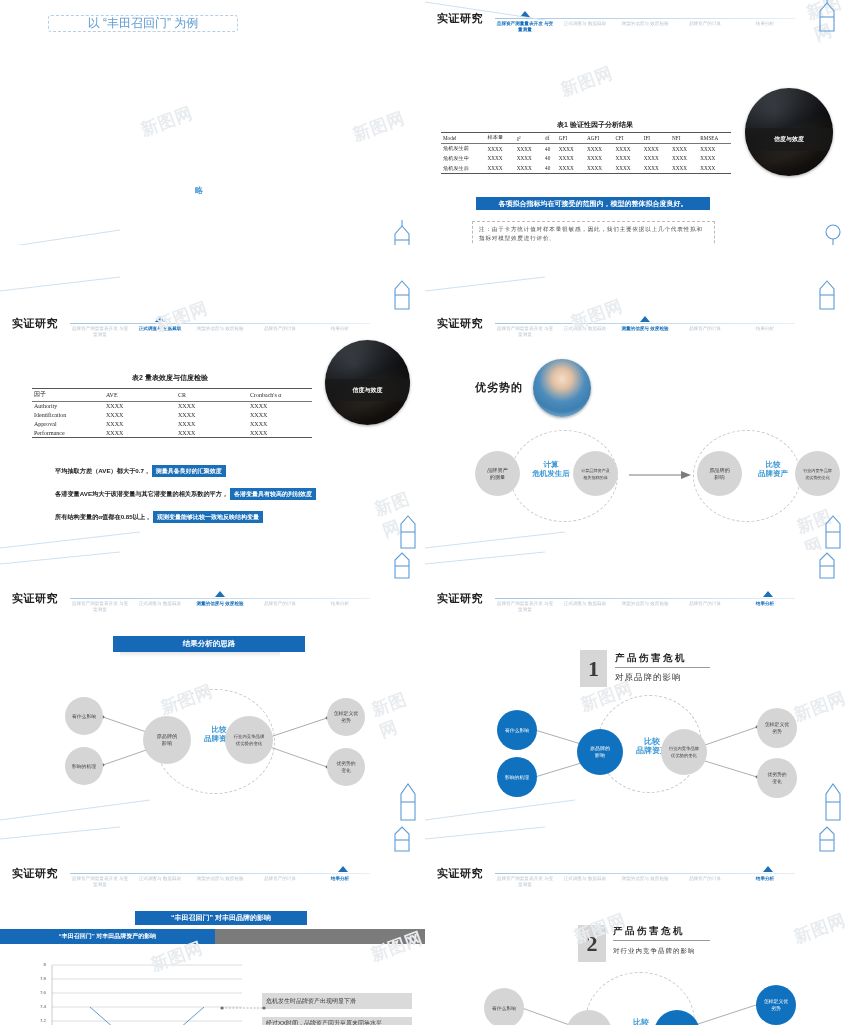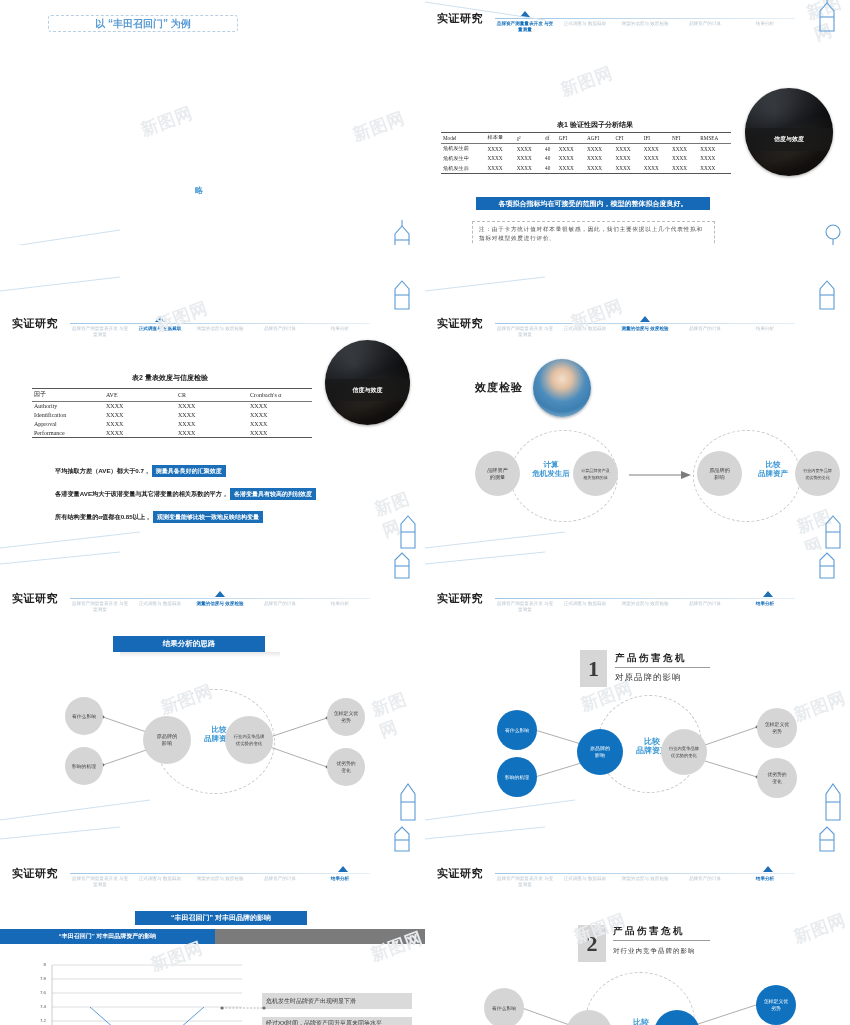--- a/index.html
+++ b/index.html
@@ -34,21 +34,21 @@
              background: linear-gradient(to right, #9cc5e6, #cfe2f1 70%, #e7f0f8); }
   .navitems { position: absolute; left: 0; top: 3px; width: 300px; display: flex; }
   .navitem { flex: 1; text-align: center; font-size: 4.6px; line-height: 6.2px; color: #b7c4ce; }
   .navitem.active { color: #1b72bd; font-weight: bold; }
   .navmark { position: absolute; width: 0; height: 0; border-left: 5px solid transparent;
              border-right: 5px solid transparent; border-bottom: 6px solid #1e6fb8; top: -7px; }
 
   
   .dashbox { position: absolute; border: 1px dashed #b8cfe3; border-radius: 3px;
              display: flex; align-items: center; justify-content: center;
-             color: #5a9bd4; font-size: 10px; font-weight: bold; }
+             color: #5a9bd4; font-size: 12px; font-weight: normal; }
   .bluebar { position: absolute; background: #1569b6; color: #fff; font-size: 7px;
              font-weight: bold; display: flex; align-items: center; justify-content: center; }
   .graybar { position: absolute; background: #7b7b7b; }
   .hl { background: #1a6fb8; color: #fff; font-size: 6px; padding: 1.5px 4px; display: inline-block; font-weight: bold; }
   .greybox { position: absolute; background: #dadada; color: #333; font-size: 5.6px;
              line-height: 8px; padding: 2px 4px; }
   .notebox { position: absolute; border: 1px dashed #bbb; font-size: 5.6px; color: #4a4a4a;
              line-height: 9px; padding: 3px 6px; letter-spacing: 0.8px; }
 
   
@@ -323,21 +323,21 @@
 与变量测量</div>
         <div class="navitem">正式调查与
 数据截取</div>
         <div class="navitem active">测量的信度与
 效度检验</div>
         <div class="navitem">品牌资产的计算</div>
         <div class="navitem">结果分析</div>
       </div>
     </div>
 
-    <div style="position:absolute;left:50px;top:105px;font-size:11px;font-weight:bold;color:#222;letter-spacing:1px;">效度检验</div>
+    <div style="position:absolute;left:50px;top:105px;font-size:11px;font-weight:bold;color:#222;letter-spacing:1px;">优劣势的</div>
     <div class="photo" style="left:108px;top:84px;width:58px;height:58px;
          background:radial-gradient(circle at 50% 34%, #f3ddc9 0%, #e3c0a2 20%, #4c8dbe 48%, #3d7fb0 68%, #cfe2ef 100%);"></div>
 
     <div class="diag" style="left:40px;top:150px;width:380px;height:110px;">
       <div class="dashcirc" style="left:45px;top:5px;width:108px;height:92px;"></div>
       <div class="dashcirc" style="left:228px;top:5px;width:108px;height:92px;"></div>
       <div class="node grey" style="left:10px;top:26px;width:45px;height:45px;font-size:5.2px;">
         <span style="white-space:pre-line;">品牌资产
 的测量</span>
       </div>
@@ -399,21 +399,21 @@
 与变量测量</div>
         <div class="navitem">正式调查与
 数据截取</div>
         <div class="navitem active">测量的信度与
 效度检验</div>
         <div class="navitem">品牌资产的计算</div>
         <div class="navitem">结果分析</div>
       </div>
     </div>
 
-    <div class="bluebar" style="left:113px;top:86px;width:152px;height:16px;font-size:7.5px;">结果分析的思路</div>
+    <div class="bluebar" style="left:113px;top:86px;width:192px;height:16px;font-size:7.5px;">结果分析的思路</div>
     <div style="position:absolute;left:120px;top:102px;width:160px;height:5px;background:linear-gradient(to bottom,#e6e6e6,#fff);"></div>
 
     <div class="diag" style="left:45px;top:135px;width:340px;height:120px;">
       <div class="dashcirc" style="left:110px;top:4px;width:120px;height:105px;"></div>
       <svg style="position:absolute;left:0;top:0;" width="340" height="120">
         <line x1="58" y1="32" x2="110" y2="50" stroke="#8a8a8a" stroke-width="0.7"></line>
         <line x1="58" y1="80" x2="110" y2="62" stroke="#8a8a8a" stroke-width="0.7"></line>
         <line x1="225" y1="52" x2="282" y2="33" stroke="#8a8a8a" stroke-width="0.7"></line>
         <line x1="225" y1="62" x2="282" y2="82" stroke="#8a8a8a" stroke-width="0.7"></line>
         <circle cx="58" cy="32" r="1.4" fill="#6f6f6f"></circle>

